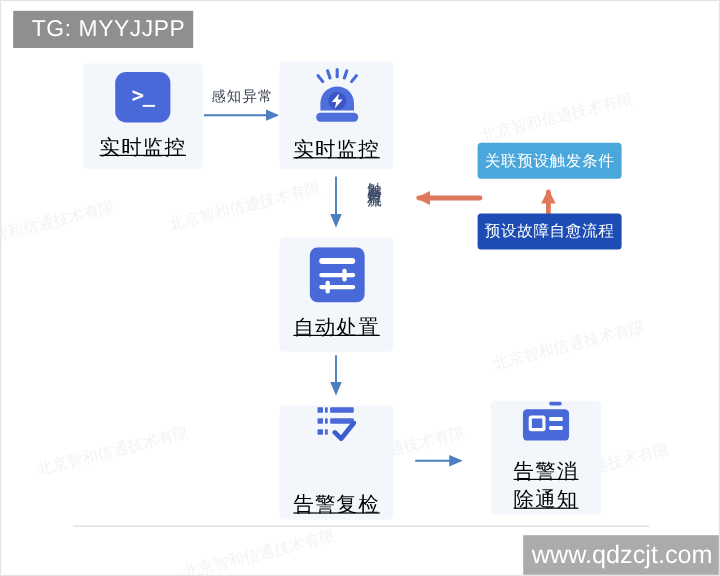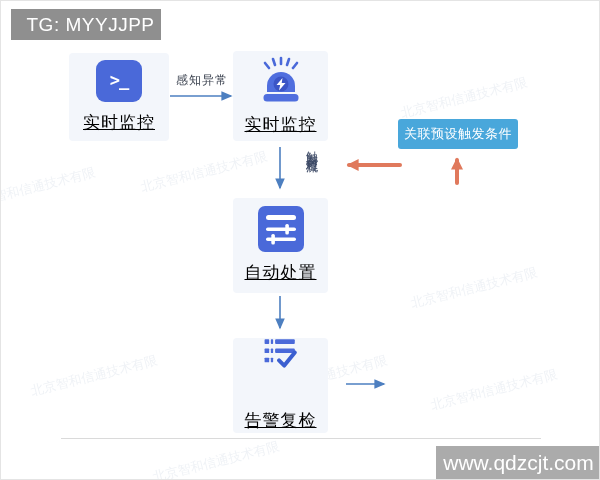--- a/index.html
+++ b/index.html
@@ -174,24 +174,35 @@
         <rect x="9.5" y="16" width="3.5" height="7" rx="1"></rect>
         <rect x="16" y="16" width="30" height="7" rx="1.5"></rect>
         <rect x="0" y="30" width="7" height="7" rx="1"></rect>
         <rect x="9.5" y="30" width="3.5" height="7" rx="1"></rect>
       </g>
       <path d="M22,34 L30,42 L46,22" fill="none" stroke="#3b5fd0" stroke-width="6" stroke-linecap="round" stroke-linejoin="round"></path>
     </svg>
     <div class="node-label">告警复检</div>
   </div>
 
+  <div class="node" style="left:408px; top:333px; width:92px; height:95px;">
+    <svg width="48" height="44" viewBox="0 0 48 44">
+      <rect x="27" y="1" width="12" height="3.5" rx="1.75" fill="#4a69d9"></rect>
+      <rect x="2" y="8" width="44" height="30" rx="4" fill="#4a69d9"></rect>
+      <rect x="9" y="15.5" width="13" height="12" rx="1" fill="none" stroke="#ffffff" stroke-width="3"></rect>
+      <rect x="27" y="15.5" width="13" height="3.8" rx="1" fill="#ffffff"></rect>
+      <rect x="27" y="24" width="13" height="3.8" rx="1" fill="#ffffff"></rect>
+    </svg>
+    <div class="node-label narrow">告警消除通知</div>
+  </div>
 
   <div class="edge-label-h">感知异常</div>
   <div class="edge-label-v">触发自愈流程</div>
 
   <div class="side-box light">关联预设触发条件</div>
+  <div class="side-box dark">预设故障自愈流程</div>
 
   <div class="divider"></div>
 
   <div class="tg-badge">TG: MYYJJPP</div>
   <div class="url-badge">www.qdzcjt.com</div>
 
 </div>
 
 </body></html>

